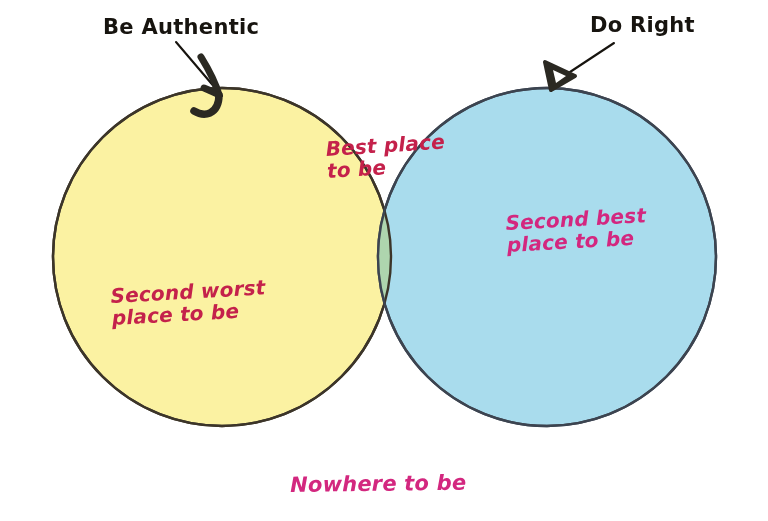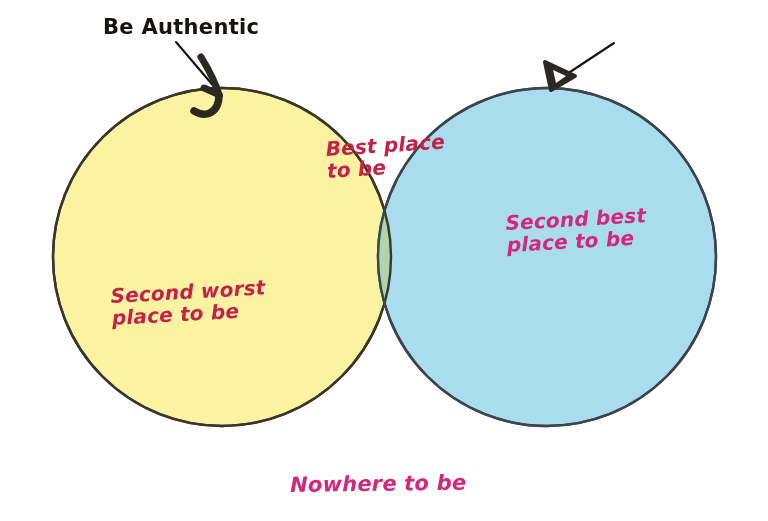--- a/index.html
+++ b/index.html
@@ -127,20 +127,21 @@
     <path d="M 219 95 C 219 103 216 110 210 113 C 205 115 199 114 194 111" fill="none" stroke="#2b2922" stroke-width="7.5" stroke-linecap="round" stroke-linejoin="round"></path>
 
     <path d="M 614 43 L 570 72" fill="none" stroke="#17140f" stroke-width="2.1" stroke-linecap="round"></path>
 
     <path d="M 575 76 L 545 62 L 551 90 Z" fill="#2b2922" stroke="#2b2922" stroke-width="4" stroke-linejoin="round"></path>
     <path d="M 566 76 L 553 70 L 556 83 Z" fill="#ffffff" stroke="none"></path>
   </svg>
 
   <div class="txt callout-label" id="label-be-authentic">Be Authentic</div>
 
+  <div class="txt callout-label" id="label-do-right">Do Right</div>
 
   <div class="txt handwrite" id="text-center-region">Best place
 to be</div>
 
   <div class="txt handwrite" id="text-left-region">Second worst
 place to be</div>
 
   <div class="txt handwrite" id="text-right-region">Second best
 place to be</div>
 

